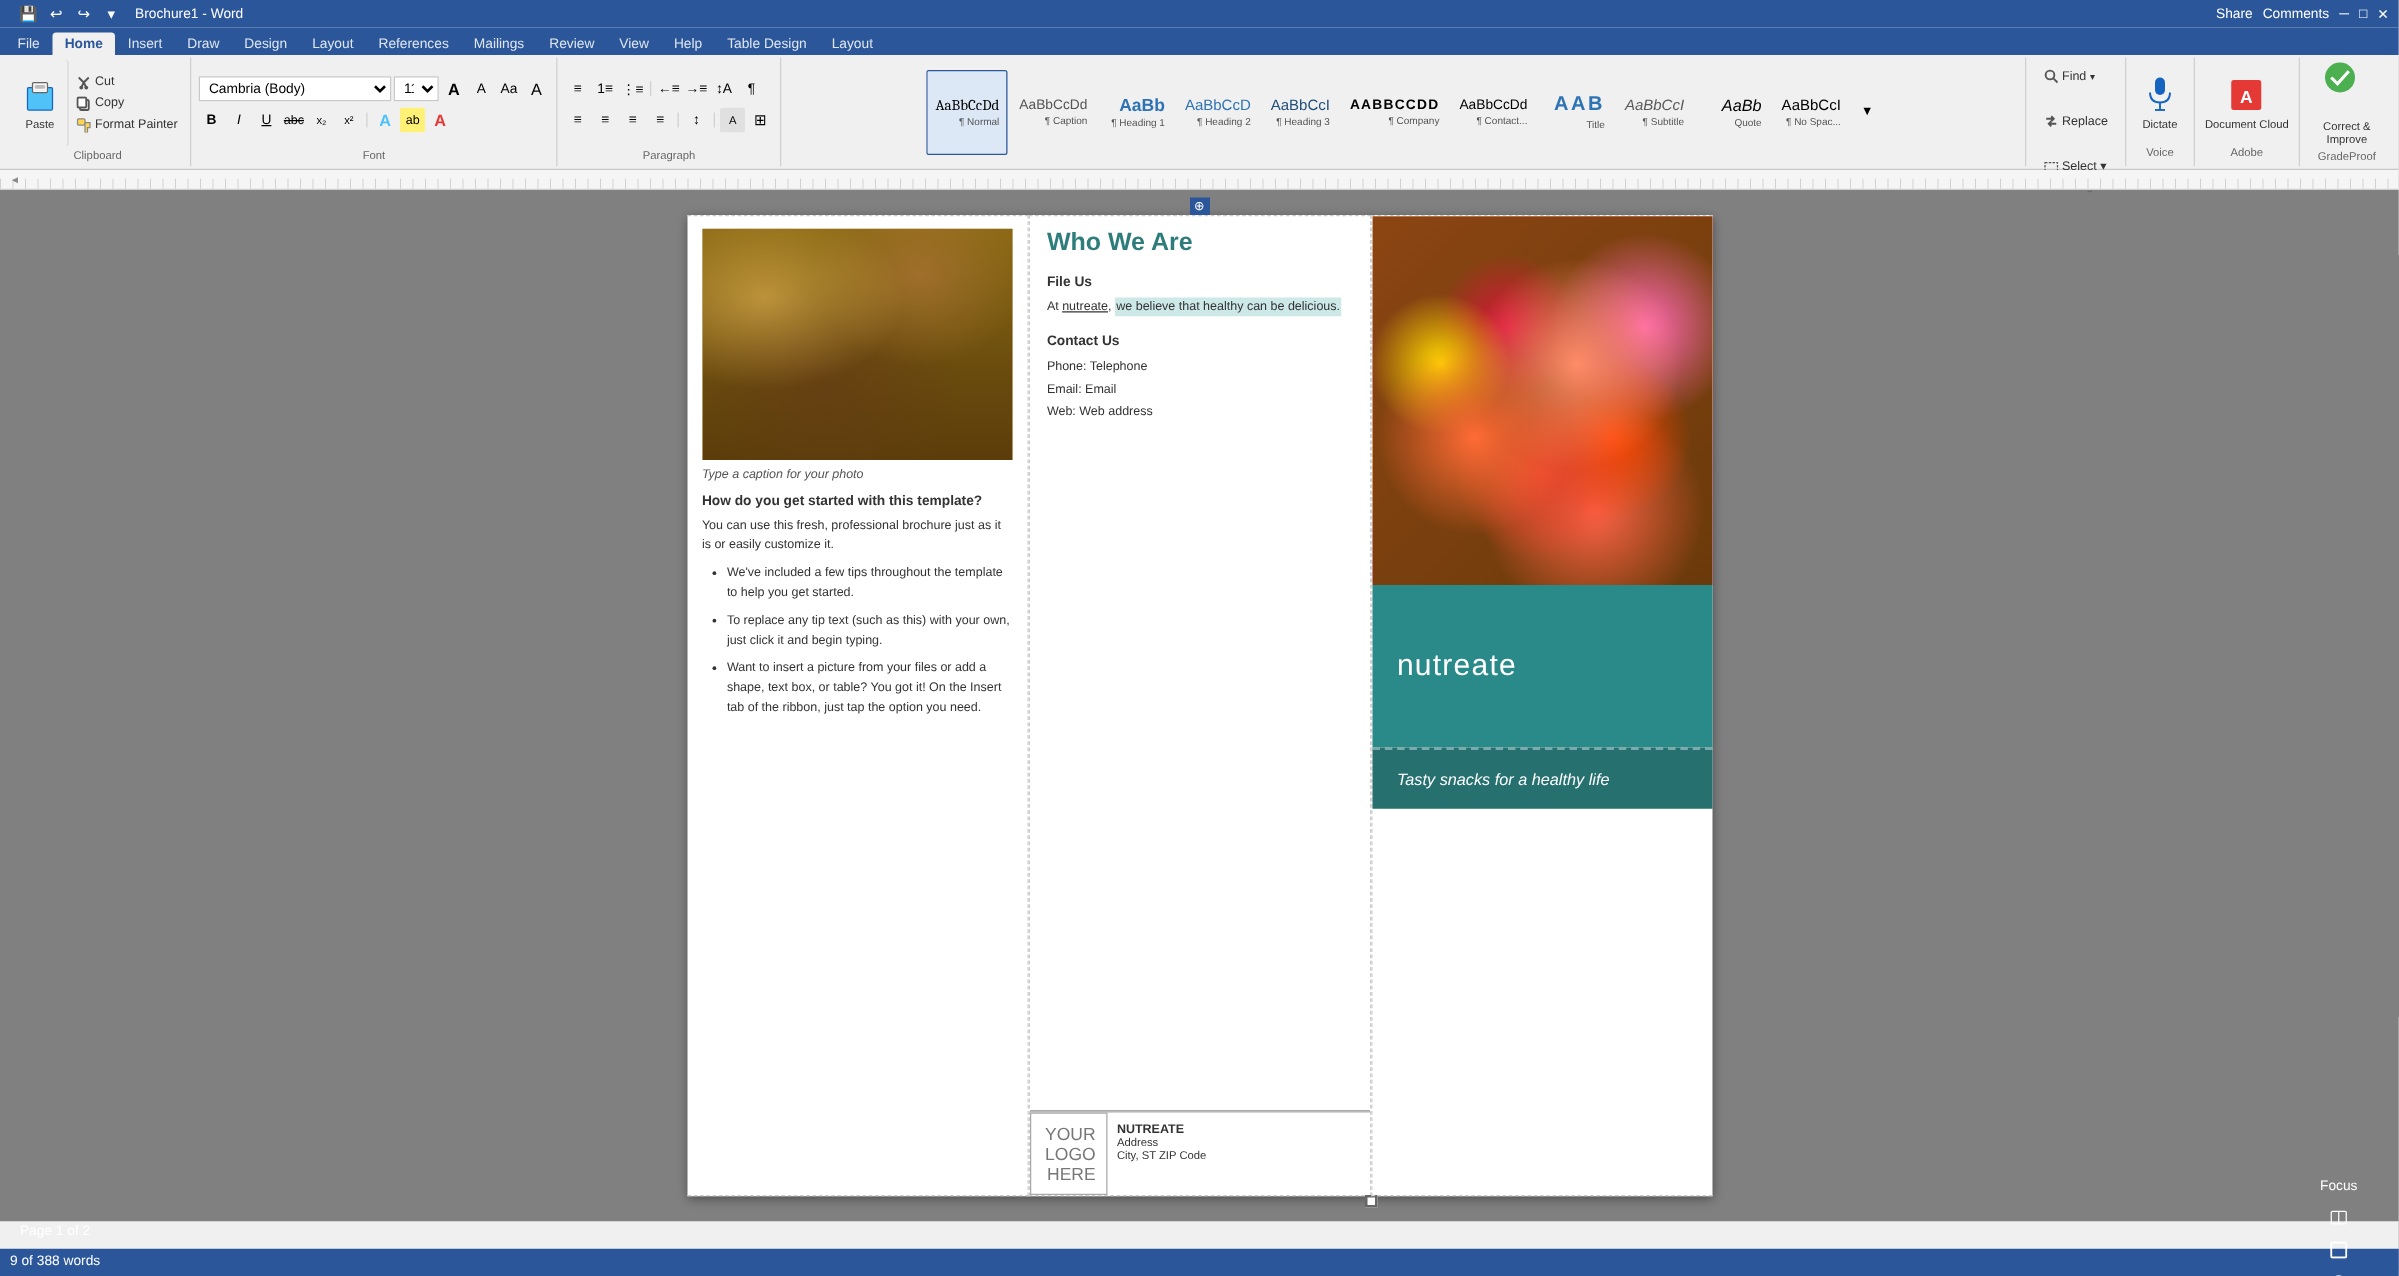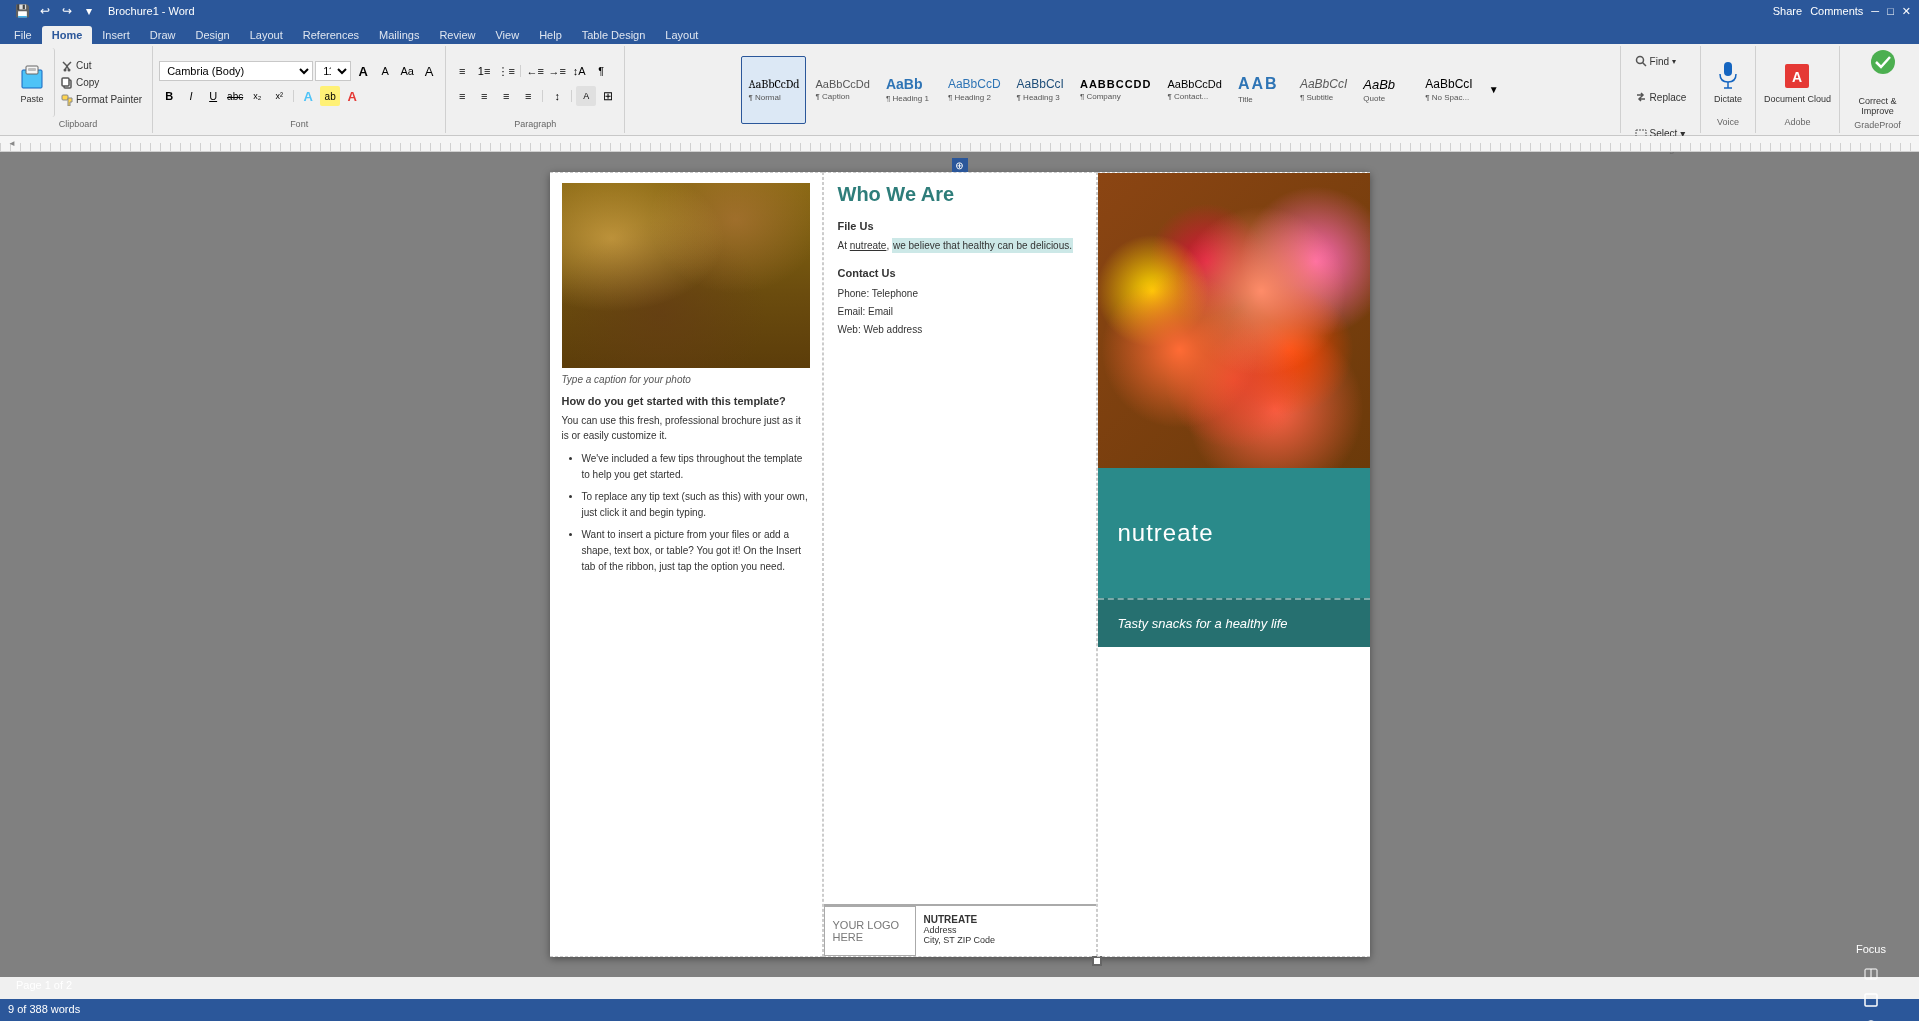--- a/index.html
+++ b/index.html
@@ -133,21 +133,21 @@
     .styles-gallery {
       display: flex;
       align-items: center;
       gap: 2px;
       flex-wrap: nowrap;
       overflow: hidden;
     }
     .style-item {
       display: flex;
       flex-direction: column;
-      align-items: flex-start;
+      align-items: flex-end;
       justify-content: center;
       padding: 2px 6px;
       cursor: pointer;
       border: 1px solid transparent;
       border-radius: 2px;
       min-width: 60px;
       height: 68px;
     }
     .style-item.selected { border-color: #2b579a; background: #dce8f5; }
     .style-preview { font-size: 14px; margin-bottom: 2px; }
@@ -294,24 +294,24 @@
       display: flex;
       border-top: 1px solid #aaa;
       margin-top: auto;
     }
     .logo-box {
       border: 1px solid #aaa;
       padding: 8px;
       display: flex;
       align-items: center;
       justify-content: center;
-      font-size: 11px;
+      font-size: 14px;
       color: #777;
-      width: 92px;
-      text-align: left;
+      width: 62px;
+      text-align: right;
       min-height: 50px;
     }
     .address-box {
       padding: 8px;
       font-size: 9px;
       color: #333;
     }
     .address-company { font-weight: bold; font-size: 10px; }
 
     
@@ -729,21 +729,21 @@
           <text x="14" y="22" font-size="14" fill="white" text-anchor="middle" font-family="Arial" font-weight="bold">A</text>
         </svg>
         <span style="font-size:9px;text-align:center;">Document Cloud</span>
       </div>
     </div>
     <div class="ribbon-group-label">Adobe</div>
   </div>
 
   <div class="ribbon-group gradeproof-area" style="flex-direction:column;min-width:75px;border-right:none;">
     <div style="flex:1;display:flex;flex-direction:column;align-items:center;justify-content:center;gap:2px;">
-      <div style="cursor:pointer;display:flex;flex-direction:column;align-items:flex-end;gap:16px;">
+      <div style="cursor:pointer;display:flex;flex-direction:column;align-items:flex-start;gap:16px;">
         <svg width="28" height="32" viewBox="0 0 28 32">
           <circle cx="14" cy="14" r="12" fill="#4caf50"></circle>
           <path d="M7 14 L12 19 L21 9" stroke="white" stroke-width="2.5" fill="none"></path>
         </svg>
         <span style="font-size:9px;text-align:center;white-space:pre-line;">Correct &amp;
 Improve</span>
       </div>
     </div>
     <div class="ribbon-group-label">GradeProof</div>
   </div>

